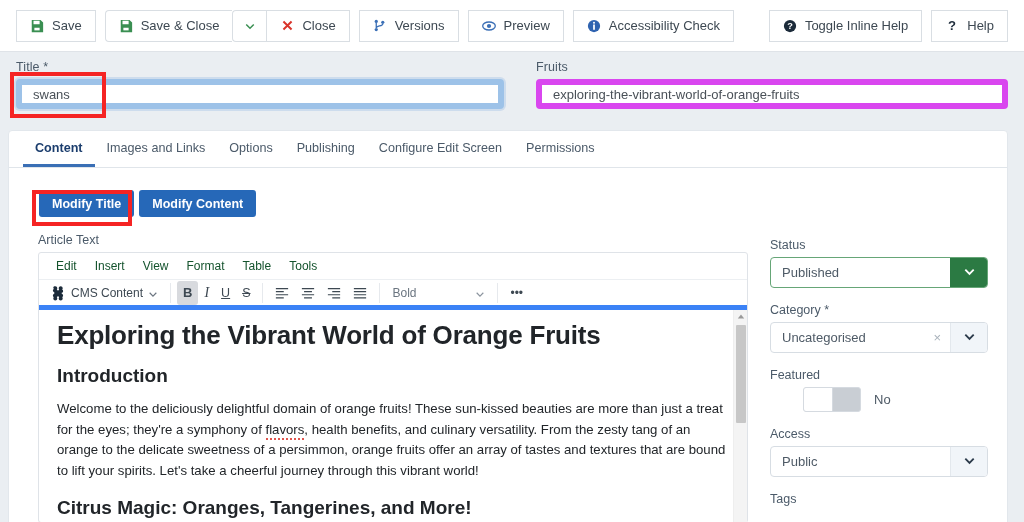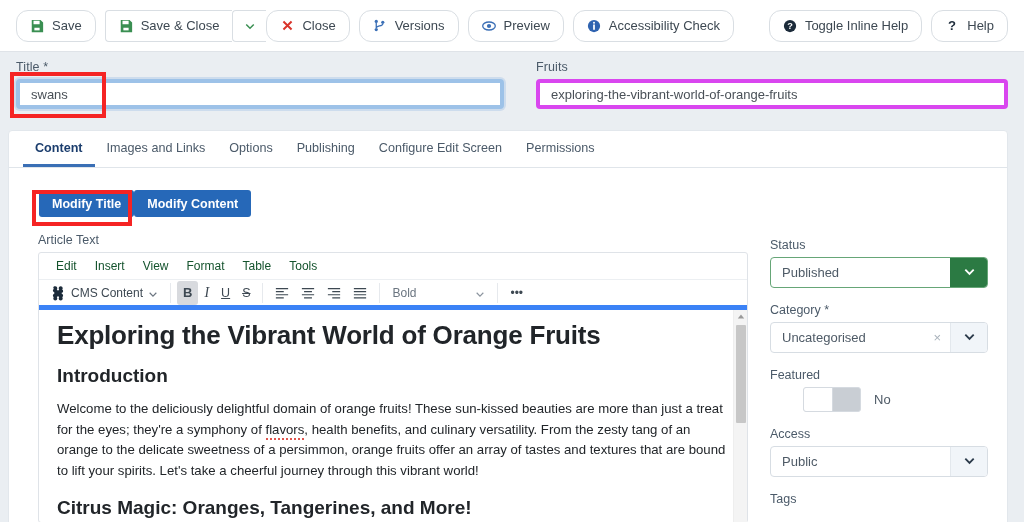--- a/index.html
+++ b/index.html
@@ -22,21 +22,21 @@
     display: flex; align-items: center;
     padding: 0 16px;
   }
   .tb-group { display: flex; align-items: center; }
   .tb-right { margin-left: auto; display: flex; align-items: center; }
   .btn {
     display: inline-flex; align-items: center; gap: 8px;
     height: 32px; padding: 0 13px;
     background: #fff;
     border: 1px solid #d9dee3;
-    border-radius: 12px;
+    border-radius: 0;
     font-size: 13px; color: #3d4852;
     font-family: "Liberation Sans", sans-serif;
     cursor: pointer; white-space: nowrap;
   }
   .btn + .btn { margin-left: 9px; }
   .btn-split { margin-left: 9px; display: flex; }
   .btn-split .btn { margin-left: 0; border-radius: 4px 0 0 4px; border-right: none; }
   .btn-caret {
     width: 34px; justify-content: center; padding: 0;
     border-radius: 0 4px 4px 0; margin-left: 0;
@@ -52,21 +52,21 @@
   }
   .field-col { padding: 8px 16px 0 16px; }
   .field-col.left { width: 520px; }
   .field-col.right { width: 504px; }
   .field-label {
     font-size: 12.5px; color: #4b5a69; margin-bottom: 5px; display: block;
     letter-spacing: .1px;
   }
   .inp {
     width: 100%; height: 30px;
-    border: 4px solid #d946ef; border-radius: 4px;
+    border: 6px solid #d946ef; border-radius: 4px;
     background: #fff;
     padding: 0 11px;
     font-size: 13px; color: #495057;
     font-family: "Liberation Sans", sans-serif;
     outline: none;
   }
   .inp.focused { border-color: #9dc2e8; box-shadow: 0 0 0 2px rgba(140,180,225,.30); }
 
   
   .card {
@@ -96,21 +96,21 @@
 
   .mod-btns { display: flex; margin: 8px 0 0 14px; }
   .mod-btn {
     background: #2668b8; color: #fff;
     border: none; border-radius: 3px;
     height: 27px; padding: 0 13px;
     font-size: 12.5px; font-weight: bold;
     font-family: "Liberation Sans", sans-serif;
     cursor: pointer;
   }
-  .mod-btn + .mod-btn { }
+  .mod-btn + .mod-btn { margin-left: 5px; }
 
   
   .editor-wrap { position: absolute; top: 233px; left: 38px; width: 710px; }
   .editor-label { font-size: 12.5px; color: #4b5a69; margin-bottom: 5px; }
   .editor {
     border: 1px solid #dfe3e8; border-radius: 3px;
     background: #fff; width: 710px;
   }
   .ed-menubar {
     display: flex; align-items: center; gap: 0;

